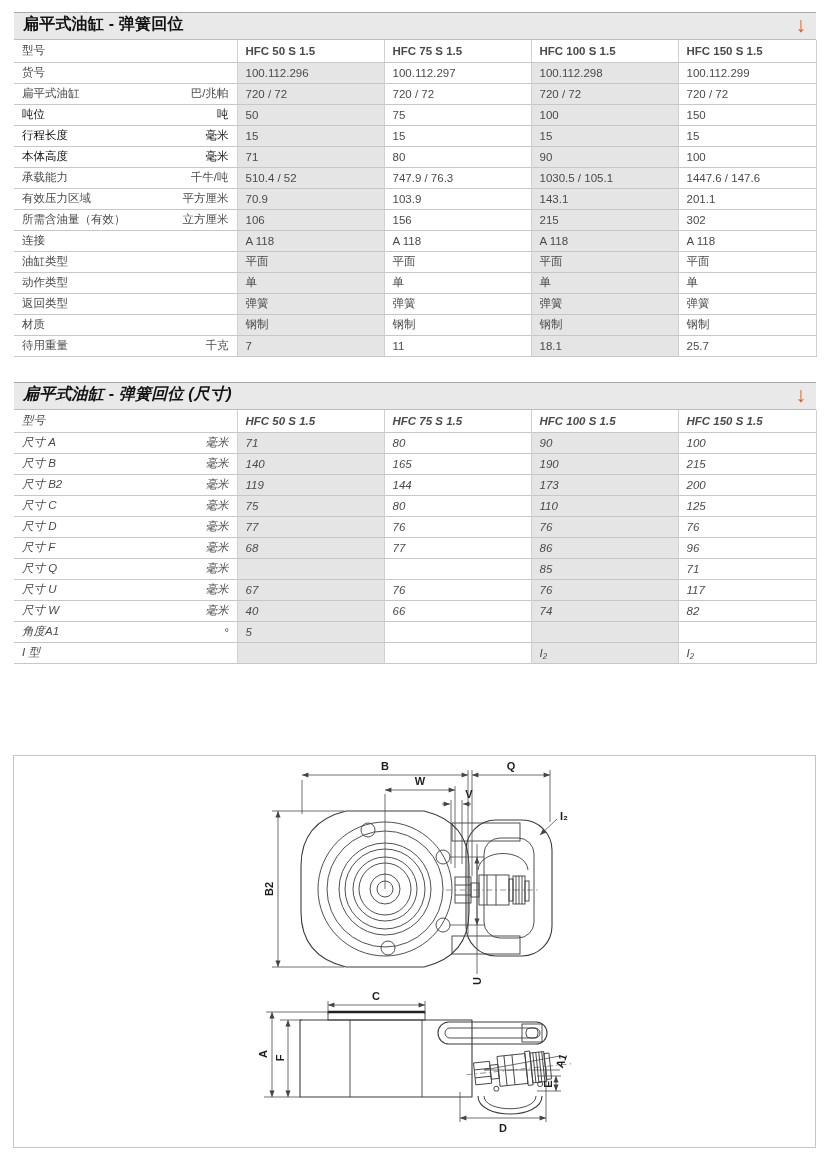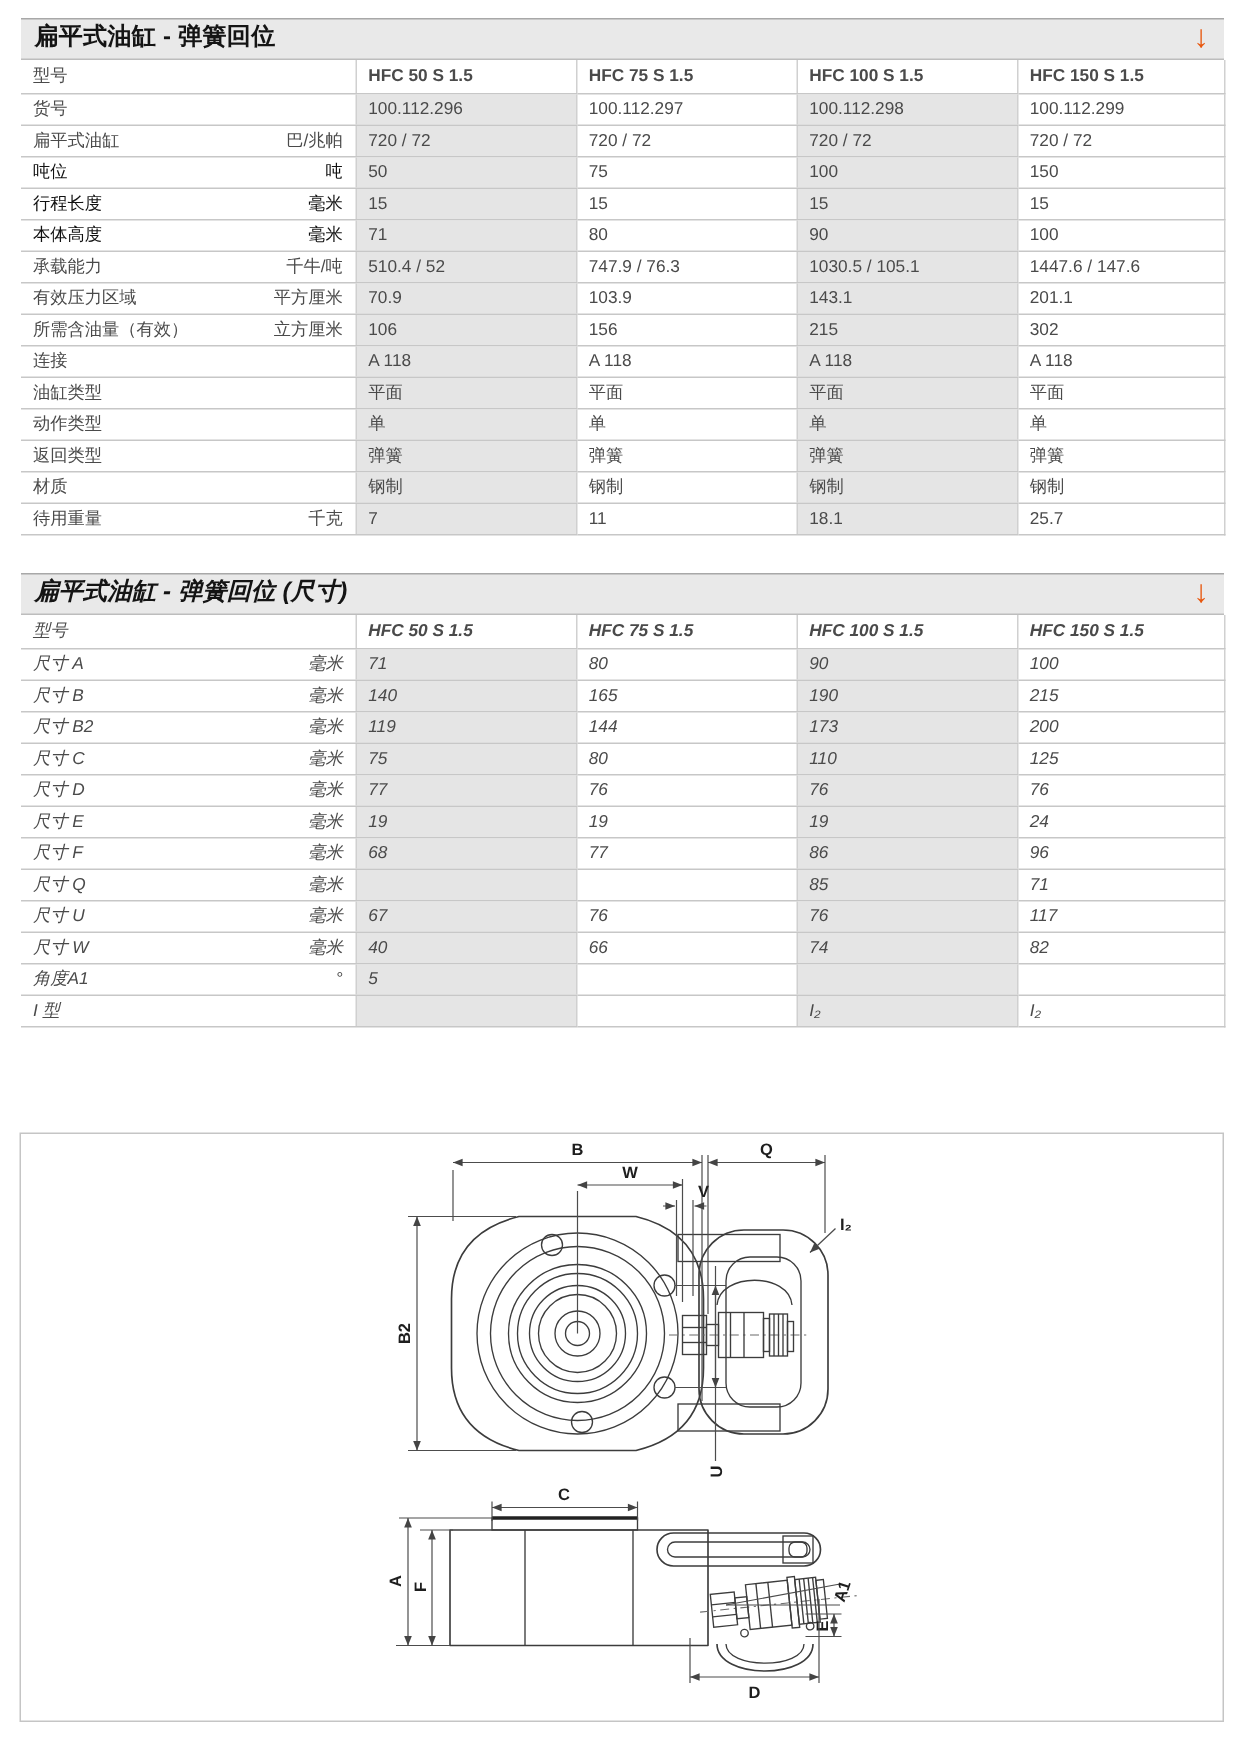--- a/index.html
+++ b/index.html
@@ -301,32 +301,20 @@
             </div>
           </td>
           <td class="val shade">77</td>
           <td class="val">76</td>
           <td class="val shade">76</td>
           <td class="val">76</td>
         </tr>
         <tr>
           <td class="labcol">
             <div class="labflex">
-              <span>尺寸 E</span>
-              <span class="unit">毫米</span>
-            </div>
-          </td>
-          <td class="val shade">19</td>
-          <td class="val">19</td>
-          <td class="val shade">19</td>
-          <td class="val">24</td>
-        </tr>
-        <tr>
-          <td class="labcol">
-            <div class="labflex">
               <span>尺寸 F</span>
               <span class="unit">毫米</span>
             </div>
           </td>
           <td class="val shade">68</td>
           <td class="val">77</td>
           <td class="val shade">86</td>
           <td class="val">96</td>
         </tr>
         <tr>

